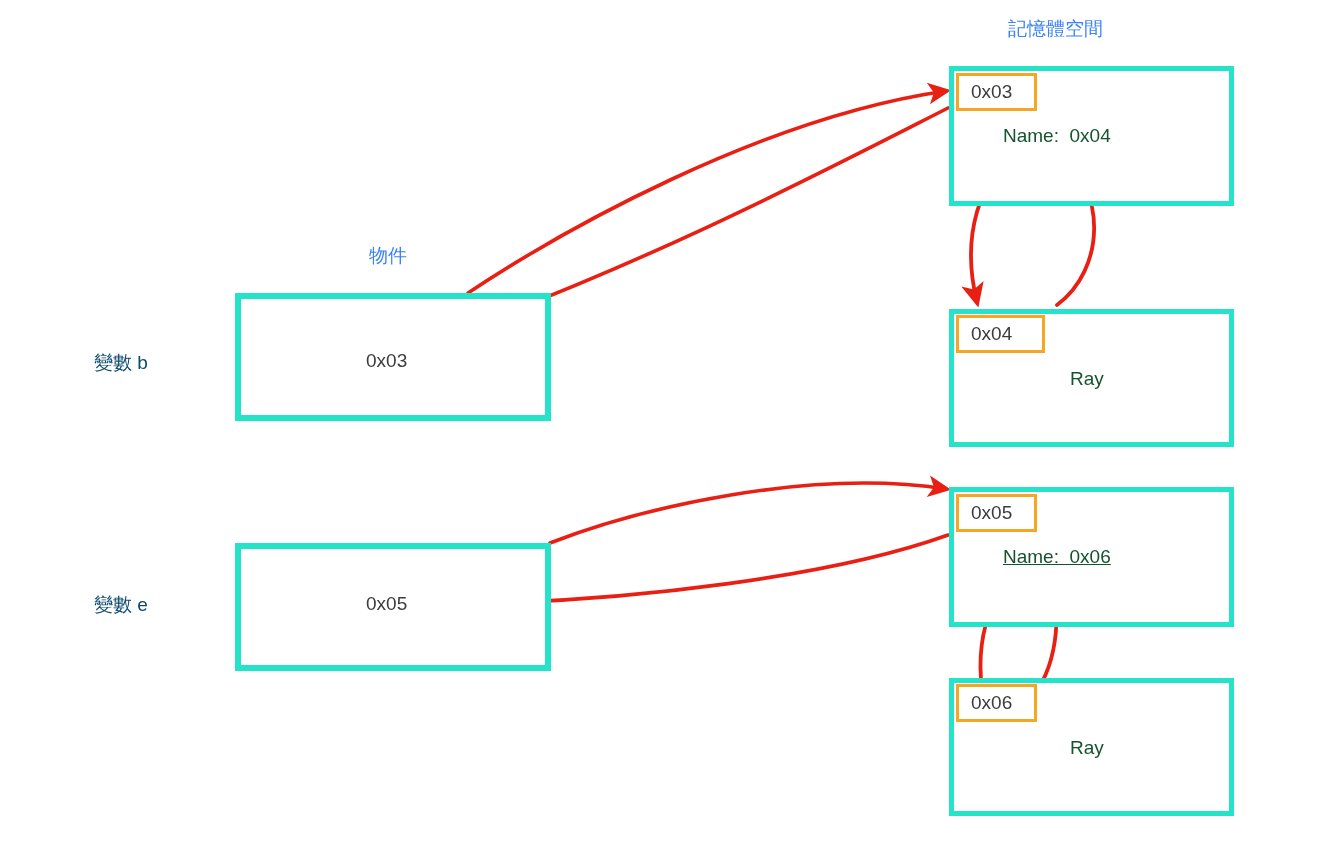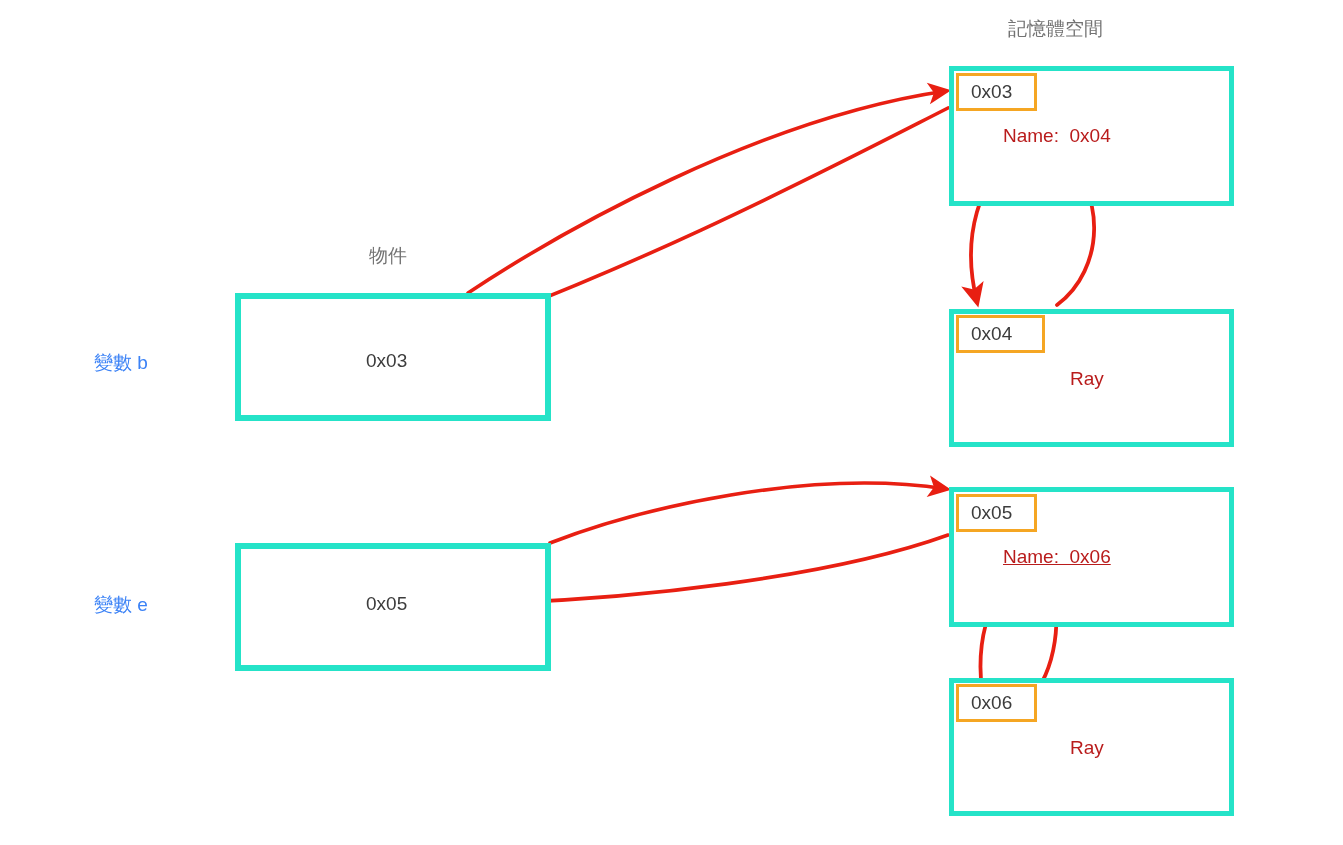--- a/index.html
+++ b/index.html
@@ -21,27 +21,27 @@
   #arrow-layer {
     position: absolute;
     left: 0;
     top: 0;
     width: 1343px;
     height: 845px;
     pointer-events: none;
   }
   .caption {
     position: absolute;
-    color: #737373;
+    color: #3b82f6;
     font-size: 19px;
     white-space: nowrap;
   }
   .side-label {
     position: absolute;
-    color: #3b82f6;
+    color: #0c4a6e;
     font-size: 19px;
     white-space: nowrap;
   }
   .mem-block {
     position: absolute;
     box-sizing: border-box;
     border: 5px solid #25e3c8;
     background: #ffffff;
   }
   .obj-block {
@@ -56,21 +56,21 @@
     border: 3px solid #f5a623;
     background: #ffffff;
     color: #3c3c3c;
     font-size: 19px;
     display: flex;
     align-items: center;
     padding-left: 12px;
   }
   .block-text {
     position: absolute;
-    color: #b91c1c;
+    color: #14532d;
     font-size: 19px;
     white-space: pre;
   }
   .obj-text {
     position: absolute;
     color: #3c3c3c;
     font-size: 19px;
     white-space: nowrap;
   }
 </style>

